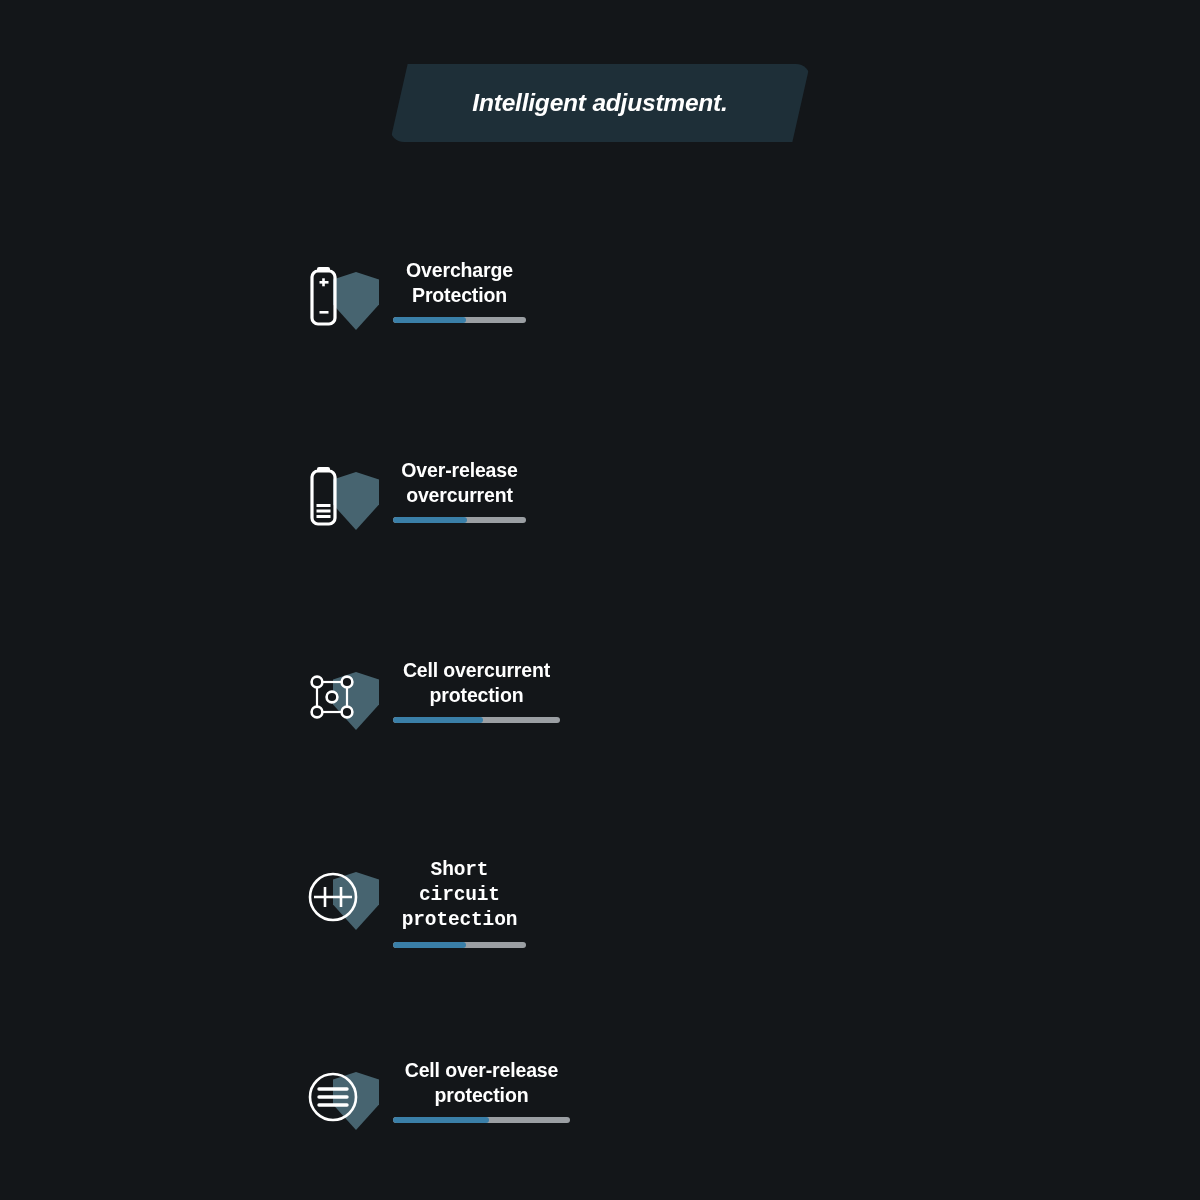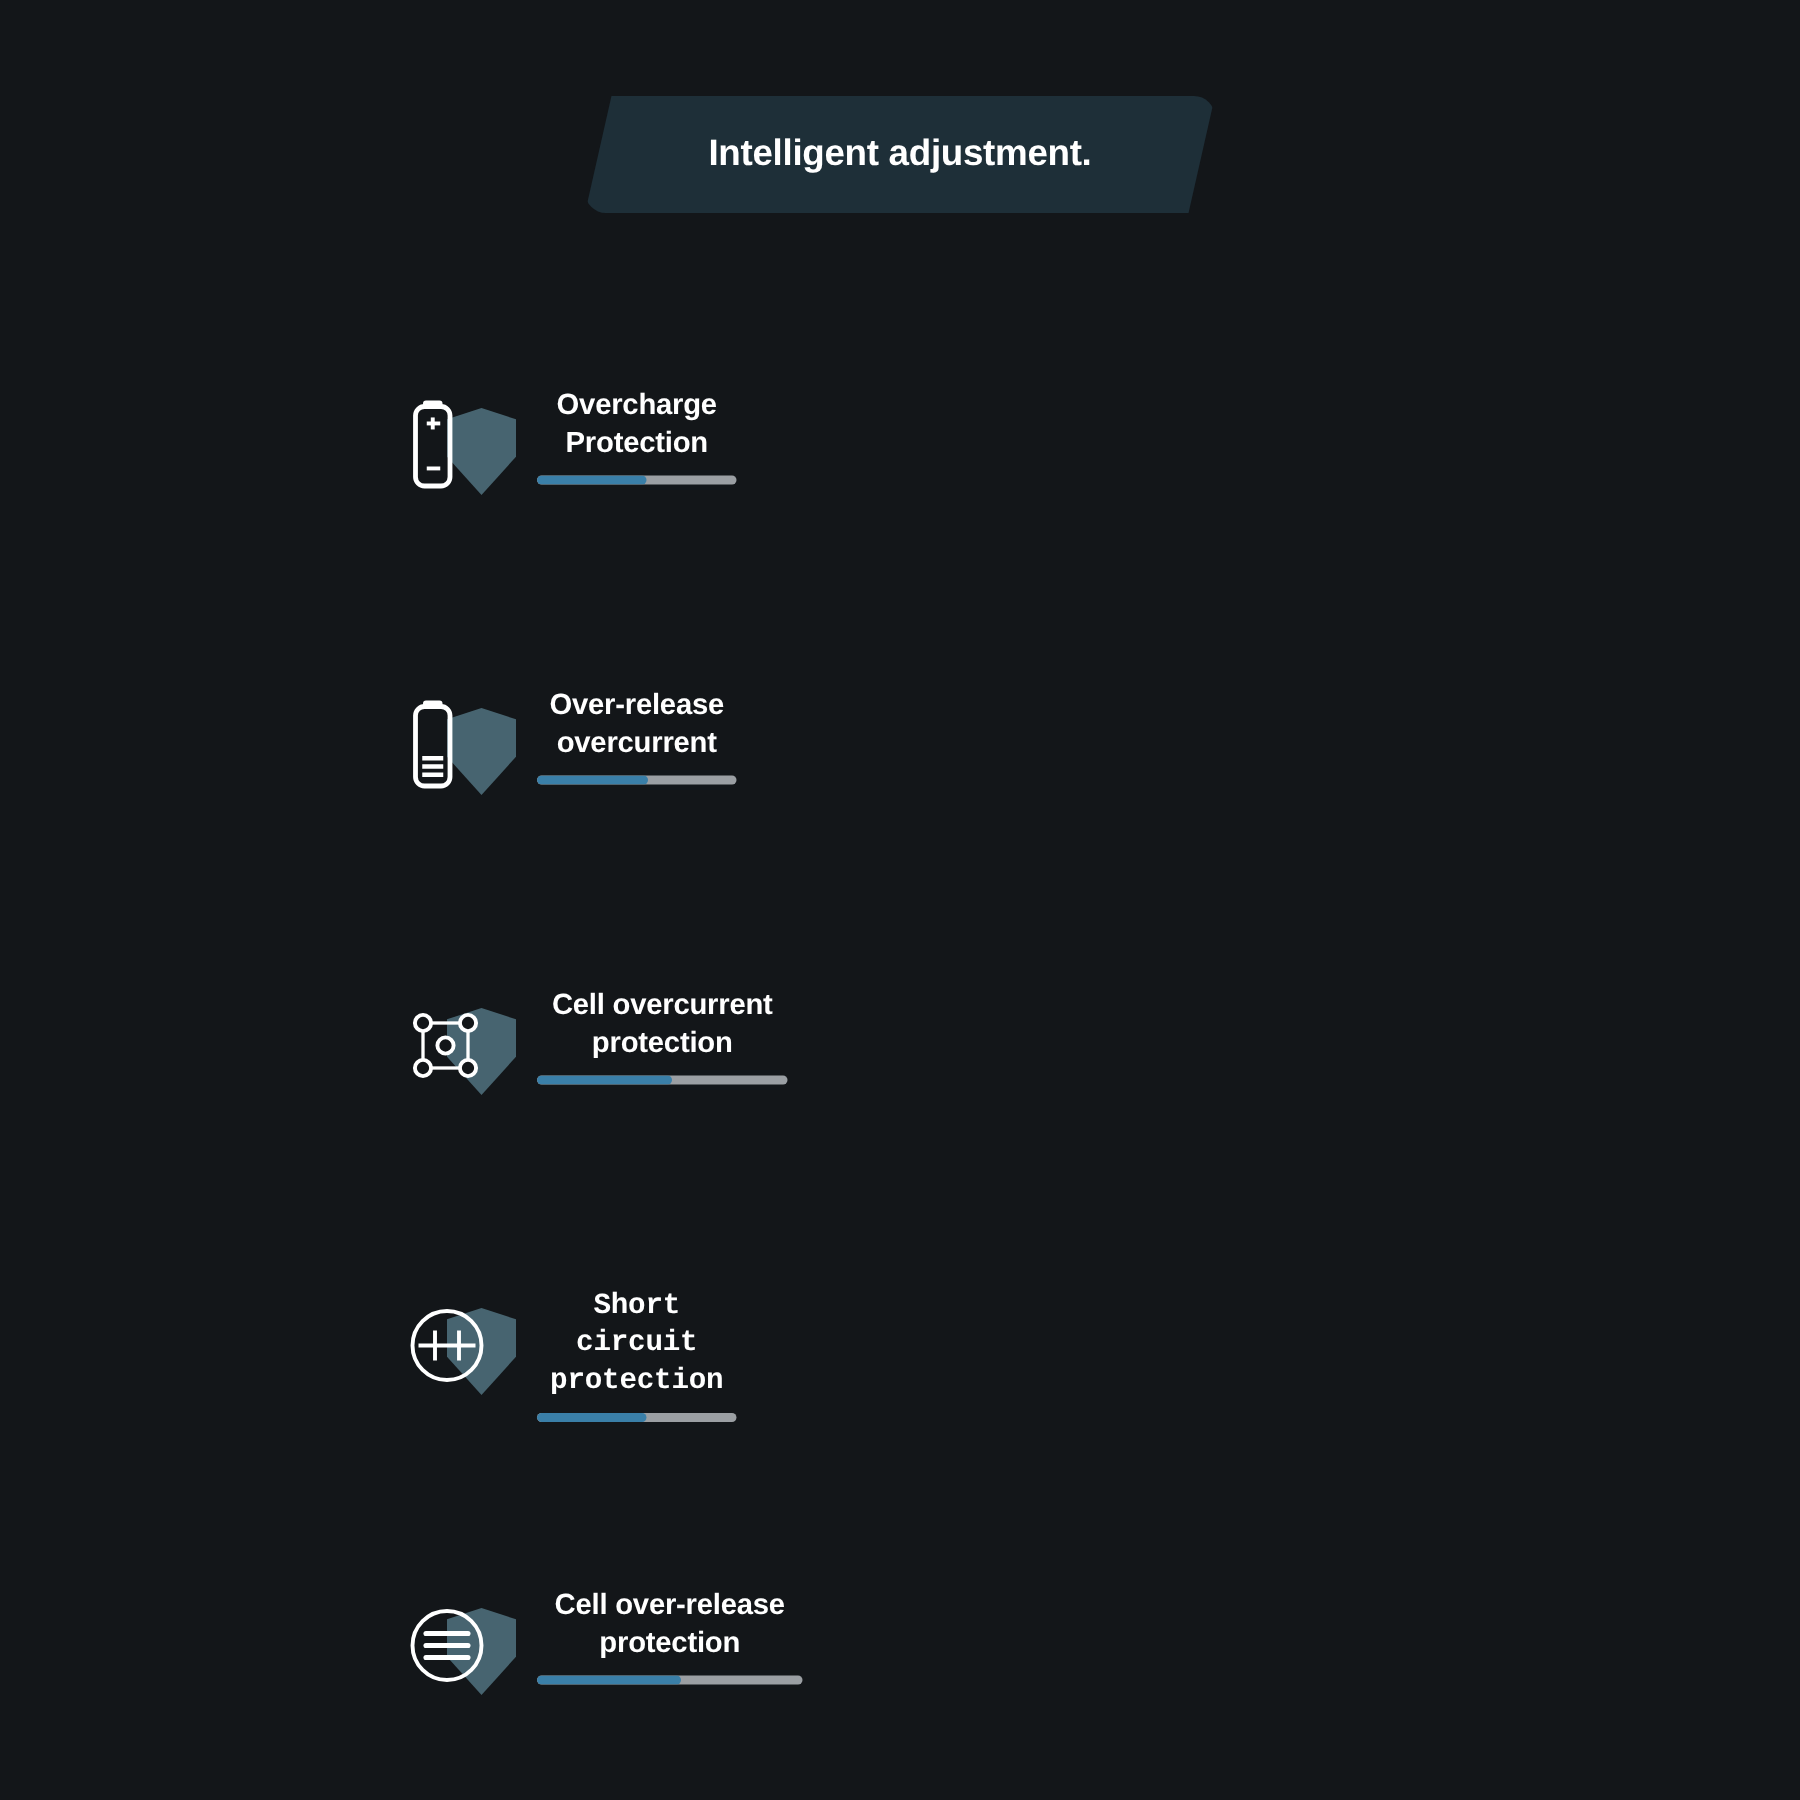--- a/index.html
+++ b/index.html
@@ -43,40 +43,41 @@
   }
   .banner-line {
     position: relative;
     z-index: 2;
     color: #ffffff;
     font-size: 24.5px;
     font-weight: bold;
     letter-spacing: -0.2px;
     line-height: 28px;
     text-align: right;
+    font-style: italic;
   }
 
   
   #grid {
     position: absolute;
     left: 0;
     top: 232px;
     width: 1200px;
     height: 940px;
     display: grid;
     grid-template-columns: 1fr 1fr;
     grid-template-rows: repeat(5, 200px);
   }
   .feature {
     position: relative;
     display: flex;
     align-items: flex-start;
     padding-top: 22px;
   }
-  .feature.col-left  { padding-left: 272px; }
+  .feature.col-left  { padding-left: 272px; margin-left: 35px; }
   .feature.col-right { padding-left: 686px; }
 
   
   .icon-cluster {
     position: relative;
     width: 76px;
     height: 82px;
     flex: 0 0 76px;
     margin-top: 2px;
   }

